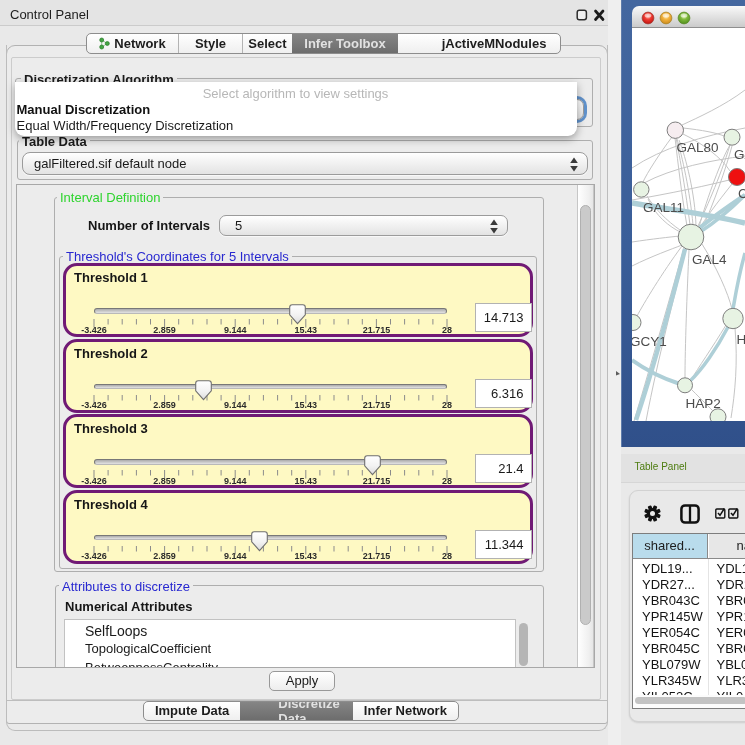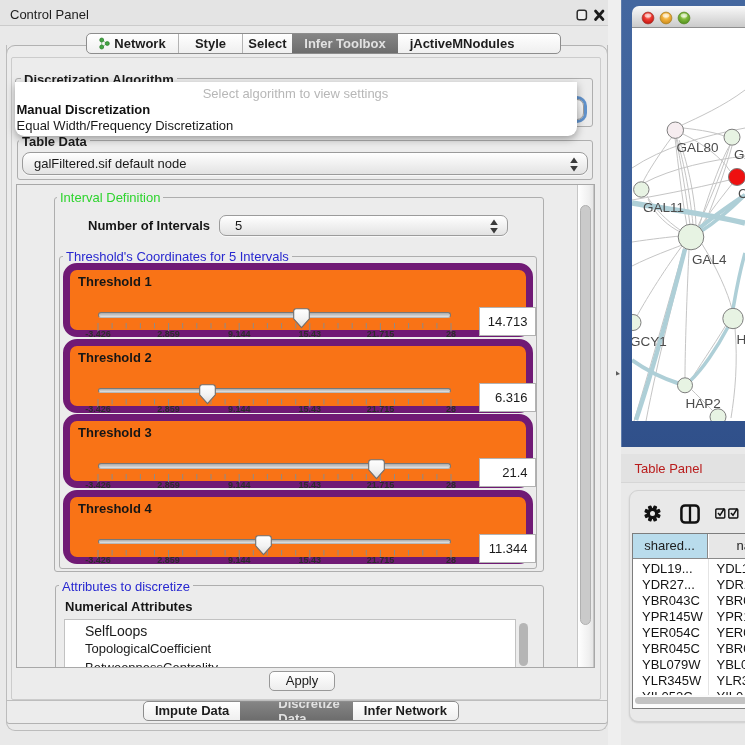--- a/index.html
+++ b/index.html
@@ -7,21 +7,21 @@
 .abs{position:absolute;}
 .bold{font-weight:bold;}
 .ttl{position:absolute;font-size:13px;background:#ececec;padding:0 3px;white-space:nowrap;}
 .combo{position:absolute;border:1px solid #9b9b9b;border-radius:7px;
   background:linear-gradient(#ffffff,#f2f2f2 45%,#e3e3e3);box-shadow:0 1px 1px rgba(255,255,255,.7);}
 .seg{position:absolute;display:flex;border:1px solid #8d8d8d;border-radius:5px;overflow:hidden;
   background:linear-gradient(#ffffff,#efefef);font-size:13px;font-weight:bold;color:#1d1d1d;}
 .seg>div{display:flex;align-items:center;justify-content:center;height:100%;}
 .seg .sep{border-left:1px solid #b3b3b3;}
 .seg .dark{background:linear-gradient(#858585,#6d6d6d);color:#e2e2e2;}
-.tbox{position:absolute;border:7px solid #701a75;background:#f97316;border-radius:14px;}
+.tbox{position:absolute;border:3px solid #701a75;background:#fef9c3;border-radius:14px;}
 .vbox{position:absolute;background:#fff;border:1px solid #b2b2b2;font-size:13px;color:#1a1a1a;
   text-align:right;padding-right:7px;}
 .grp{position:absolute;border:1px solid #aeaeae;border-radius:3px;}
 </style></head>
 <body>
 
 <div class="abs" style="left:0;top:0;width:621px;height:26px;background:#e4e4e4;border-bottom:1px solid #cbcbcb;"></div>
 <div class="abs" style="left:10px;top:7px;font-size:13px;color:#1e1e1e;">Control Panel</div>
 <svg class="abs" style="left:576px;top:9px;" width="32" height="13" viewBox="0 0 32 13">
 <rect x="1.2" y="1.2" width="9.2" height="9.6" rx="2.2" fill="#f0f0f0" stroke="#2e2e2e" stroke-width="1.5"></rect>
@@ -33,21 +33,21 @@
 <div class="seg" style="left:86px;top:33px;width:475px;height:21px;">
 <div style="width:91px;"><svg width="11" height="13" viewBox="0 0 11 13" style="margin-right:4px;">
 <path d="M2.7 3 L2.7 10 M2.7 3 L8.3 6.5 M2.7 10 L8.3 6.5" stroke="#9bc49b" stroke-width="1"></path>
 <circle cx="2.7" cy="3" r="2" fill="#44a544" stroke="#2a7c2a" stroke-width=".7"></circle>
 <circle cx="2.7" cy="10" r="2" fill="#44a544" stroke="#2a7c2a" stroke-width=".7"></circle>
 <circle cx="8.3" cy="6.5" r="2" fill="#44a544" stroke="#2a7c2a" stroke-width=".7"></circle>
 </svg>Network</div>
 <div class="sep" style="width:64px;">Style</div>
 <div class="sep" style="width:50px;">Select</div>
 <div class="dark" style="width:106px;">Infer Toolbox</div>
-<div style="width:128px;">jActiveMNodules</div>
+<div style="width:128px;margin-left:32px;">jActiveMNodules</div>
 </div>
 <div class="grp" style="left:15px;top:78px;width:578px;height:49px;"></div>
 <div class="ttl bold" style="left:21px;top:72px;color:#1c1c1c;">Discretization Algorithm</div>
 <div class="combo" style="left:29px;top:99px;width:555px;height:20.5px;box-shadow:0 0 0 3px rgba(82,136,200,.9);"></div>
 <div class="grp" style="left:17px;top:140px;width:576px;height:40px;"></div>
 <div class="ttl bold" style="left:19px;top:134px;color:#1c1c1c;">Table Data</div>
 <div class="combo" style="left:22px;top:152px;width:566px;height:23px;border-radius:8px;">
 <div class="abs" style="left:11px;top:3px;font-size:13px;color:#1a1a1a;">galFiltered.sif default node</div>
 <svg class="abs" style="right:8px;top:4px;" width="10" height="15" viewBox="0 0 10 15">
 <path d="M5 0.5 L8.8 6 L1.2 6 Z" fill="#3a3a3a"></path>
@@ -376,21 +376,21 @@
 <text x="102" y="131">GA</text>
 <text x="106" y="170">C</text>
 <text x="11" y="184">GAL11</text>
 <text x="60" y="235.5">GAL4</text>
 <text x="-2" y="317.5">GCY1</text>
 <text x="104.5" y="316">H</text>
 <text x="53.5" y="379.5">HAP2</text>
 </g>
 </svg></div>
 <div class="abs" style="left:621px;top:453.5px;width:124px;height:29px;background:#e2e2e2;border-bottom:1px solid #d6d6d6;"></div>
-<div class="abs" style="left:634.5px;top:461px;font-size:13px;color:#b91c1c;">Table Panel</div>
+<div class="abs" style="left:634.5px;top:461px;font-size:10px;color:#4d7c0f;">Table Panel</div>
 <div class="abs" style="left:628.5px;top:489.5px;width:125px;height:232.5px;background:#e9e9e9;border:1px solid #d2d2d2;border-radius:9px;box-shadow:0 1px 2px rgba(0,0,0,.12);"></div>
 <svg class="abs" style="left:643.5px;top:505px;" width="17" height="17" viewBox="0 0 17 17">
     <circle cx="8.5" cy="8.5" r="5.6" fill="#121212"></circle>
     <rect x="12.51" y="9.05" width="3.8" height="3.8" rx="1" fill="#121212" transform="rotate(22.5 14.41 10.95)"></rect>
     <rect x="9.05" y="12.51" width="3.8" height="3.8" rx="1" fill="#121212" transform="rotate(67.5 10.95 14.41)"></rect>
     <rect x="4.15" y="12.51" width="3.8" height="3.8" rx="1" fill="#121212" transform="rotate(112.5 6.05 14.41)"></rect>
     <rect x="0.69" y="9.05" width="3.8" height="3.8" rx="1" fill="#121212" transform="rotate(157.5 2.59 10.95)"></rect>
     <rect x="0.69" y="4.15" width="3.8" height="3.8" rx="1" fill="#121212" transform="rotate(202.5 2.59 6.05)"></rect>
     <rect x="4.15" y="0.69" width="3.8" height="3.8" rx="1" fill="#121212" transform="rotate(247.5 6.05 2.59)"></rect>
     <rect x="9.05" y="0.69" width="3.8" height="3.8" rx="1" fill="#121212" transform="rotate(292.5 10.95 2.59)"></rect>

